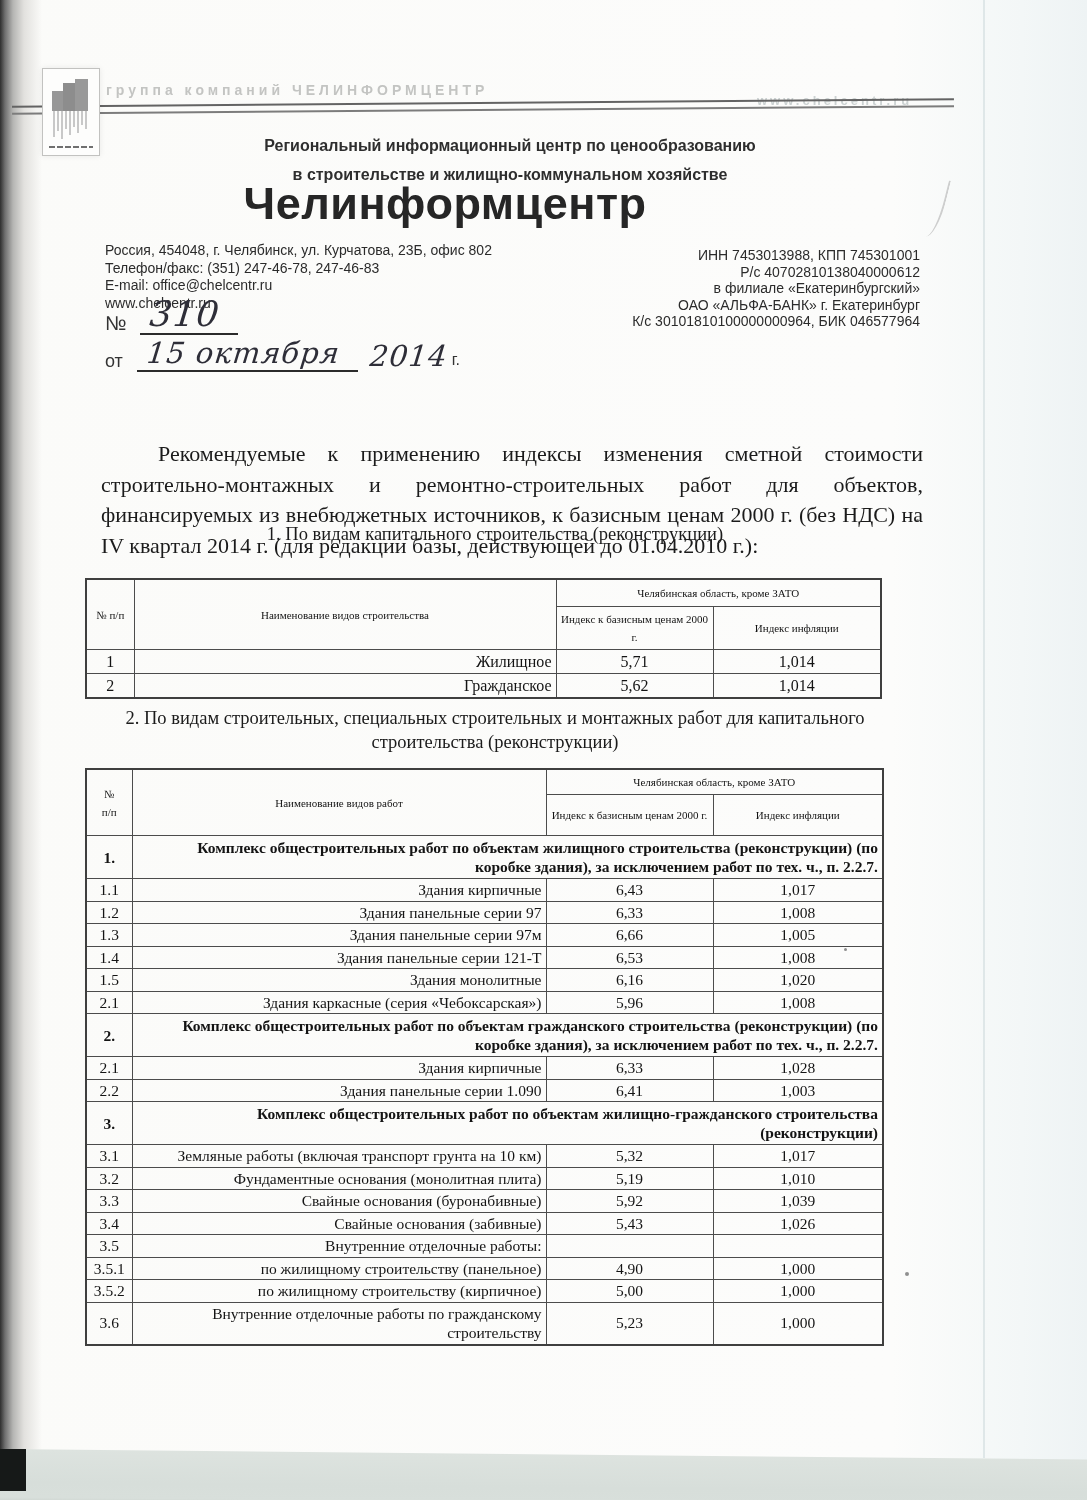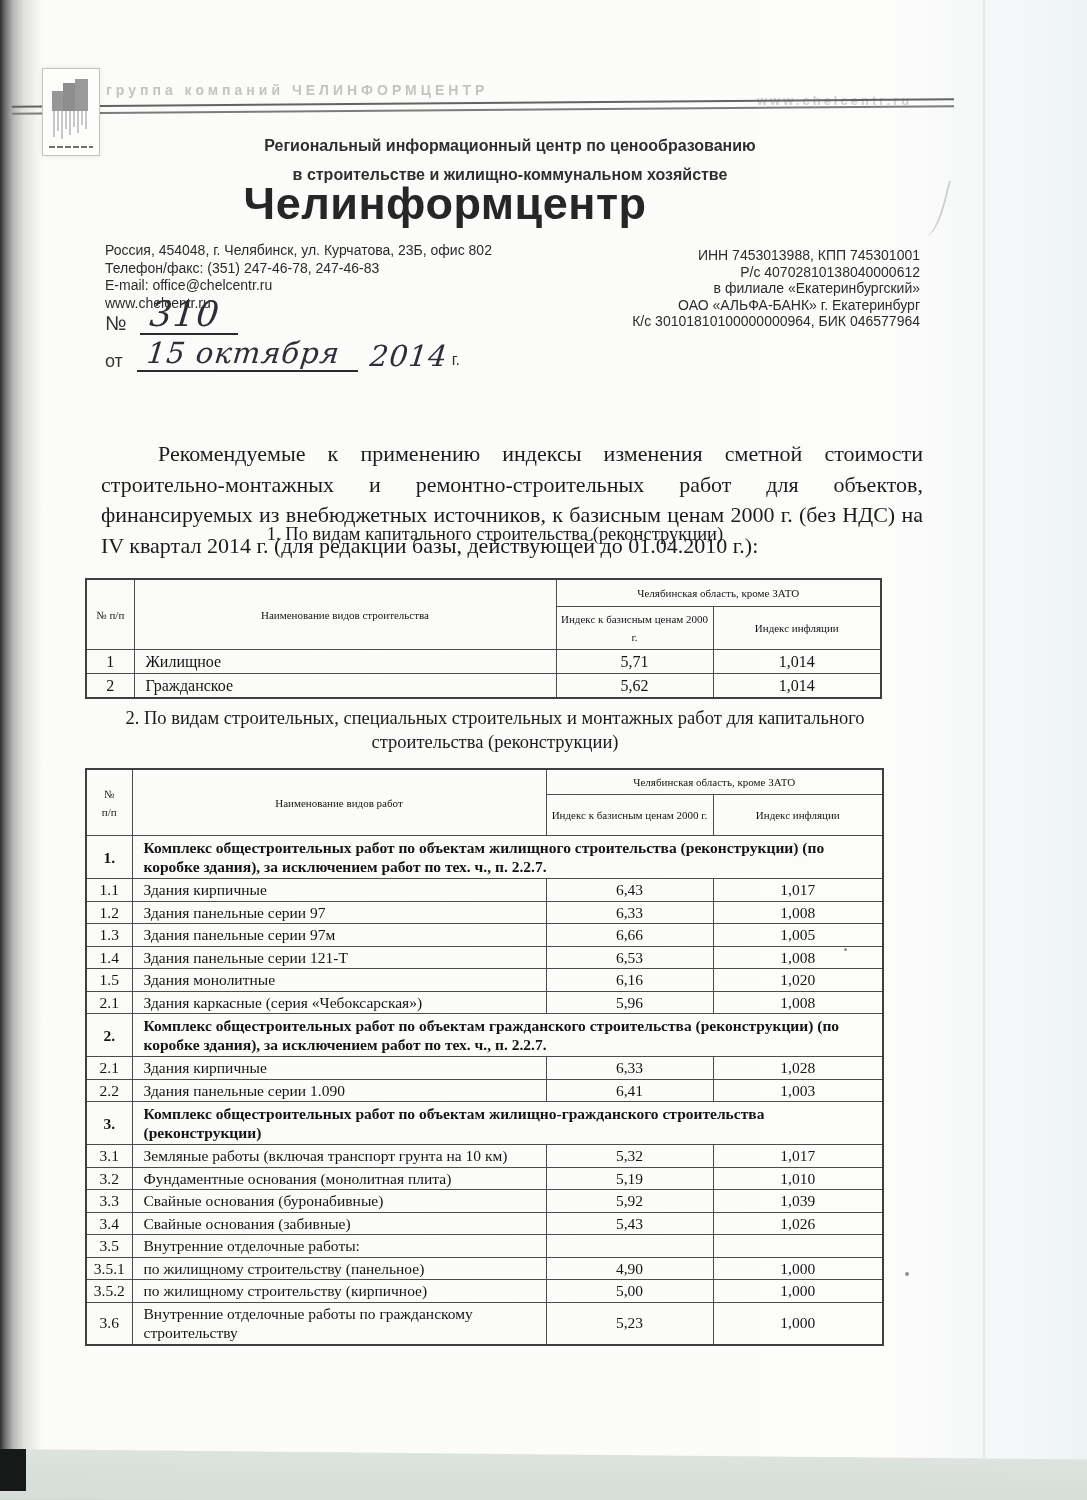--- a/index.html
+++ b/index.html
@@ -61,21 +61,21 @@
   
   .tbl { position:absolute; border-collapse:collapse; table-layout:fixed;
     font-family:"Liberation Serif", serif; color:#141414; border:2px solid #3f3f3f; }
   .tbl th, .tbl td { border:1px solid #4c4c4c; overflow:hidden; }
   .tbl th { font-weight:normal; font-size:11px; text-align:center; padding:1px 4px; line-height:18px; }
   .t1 { left:85px; top:578px; width:795px; }
   .t2 { left:85px; top:768px; width:797px; }
   .t1 td { font-size:16px; padding:1px 4px; line-height:21px; }
   .t2 td { font-size:15.5px; padding:1px 4px; line-height:19.5px; }
   .c-num { text-align:center; }
-  .c-name { text-align:left; padding-left:11px !important;margin-left:48px; }
+  .c-name { text-align:right; padding-left:11px !important;margin-left:48px; }
   .c-val { text-align:center; }
   tr.section td { font-weight:bold; font-size:15.5px; line-height:19px; padding-top:2px; padding-bottom:2px; }
 </style>
 </head>
 <body>
 
 <div class="scan">
 
   <div class="edge-left"></div>
   <div class="bottom-band"></div>

